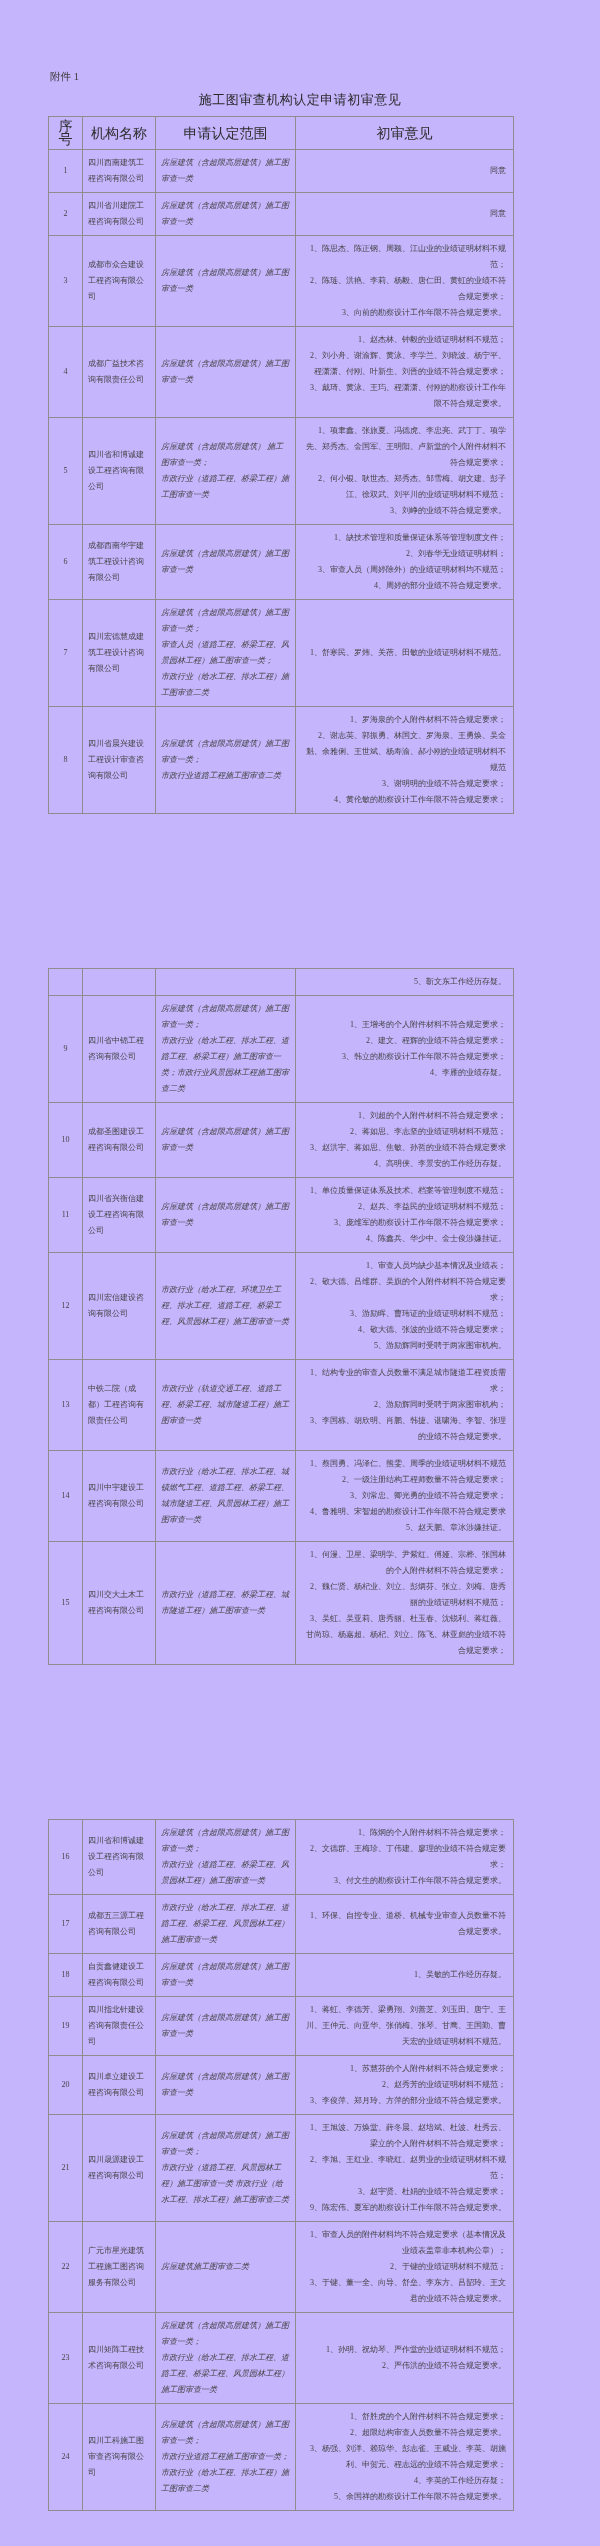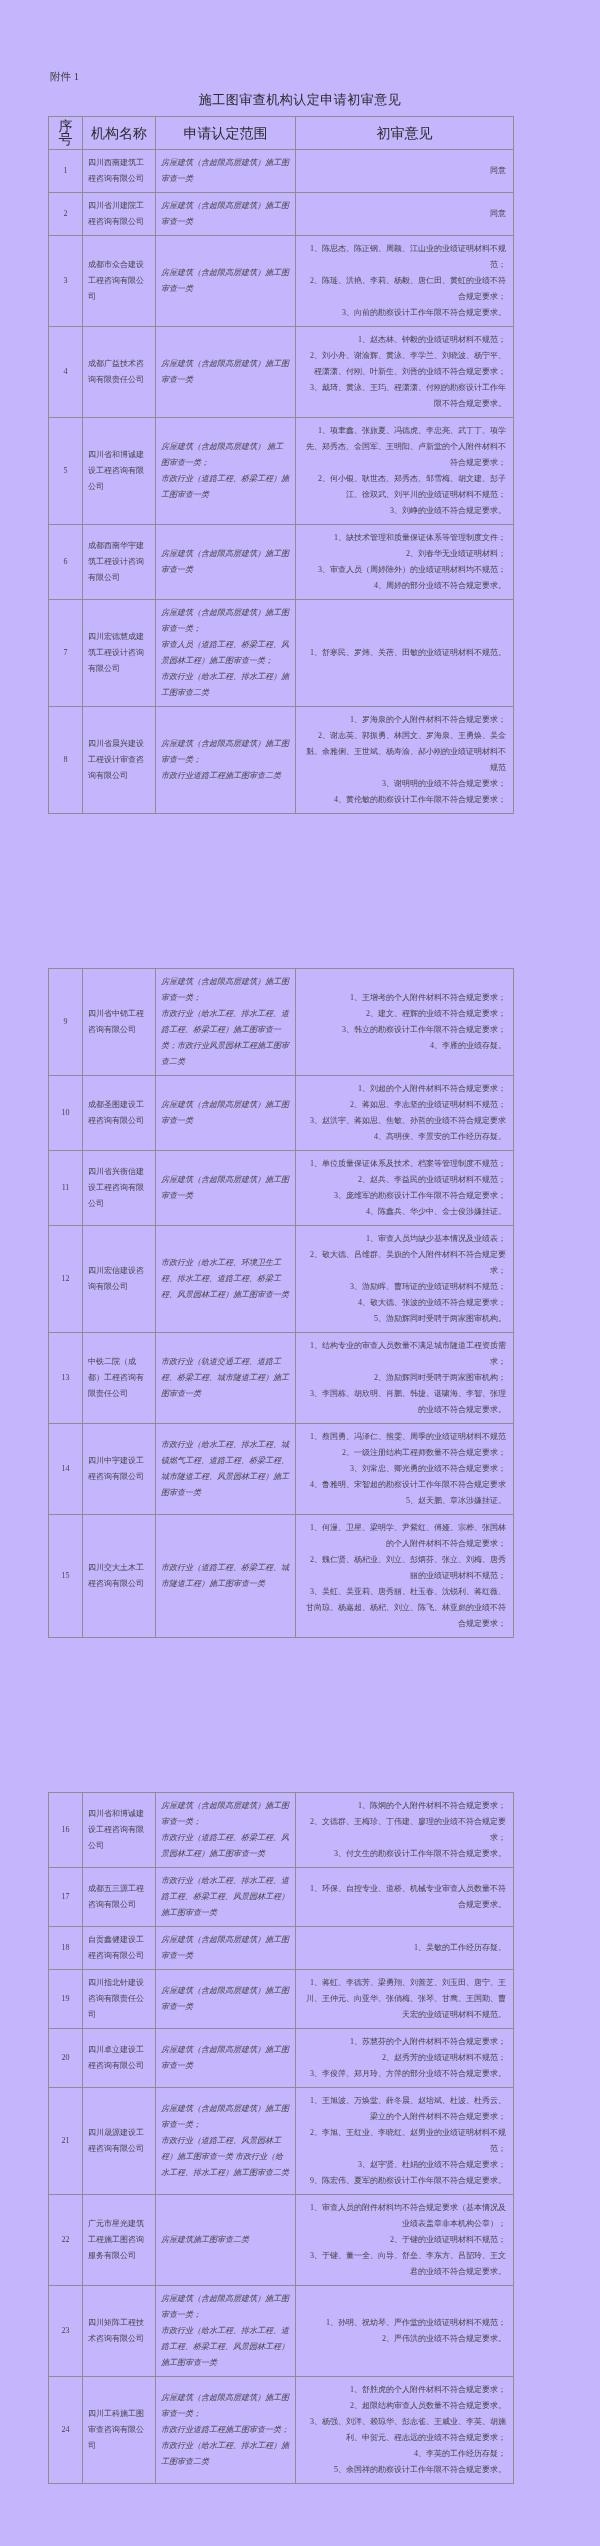--- a/index.html
+++ b/index.html
@@ -159,20 +159,28 @@
 
   <table class="review cont">
     <colgroup>
         <col style="width:34px">
         <col style="width:73px">
         <col style="width:140px">
         <col style="width:218px">
       </colgroup>
     <tbody>
         <tr>
+          <td class="c-no"></td>
+          <td class="c-name"></td>
+          <td class="c-scope"></td>
+          <td class="c-op">
+            <div>5、靳文东工作经历存疑。</div>
+          </td>
+        </tr>
+        <tr>
           <td class="c-no">9</td>
           <td class="c-name">四川省中锦工程咨询有限公司</td>
           <td class="c-scope">
             <div>房屋建筑（含超限高层建筑）施工图审查一类；</div>
             <div>市政行业（给水工程、排水工程、道路工程、桥梁工程）施工图审查一类；市政行业风景园林工程施工图审查二类</div>
           </td>
           <td class="c-op">
             <div>1、王增考的个人附件材料不符合规定要求；</div>
             <div>2、建文、程辉的业绩不符合规定要求；</div>
             <div>3、韩立的勘察设计工作年限不符合规定要求；</div>

